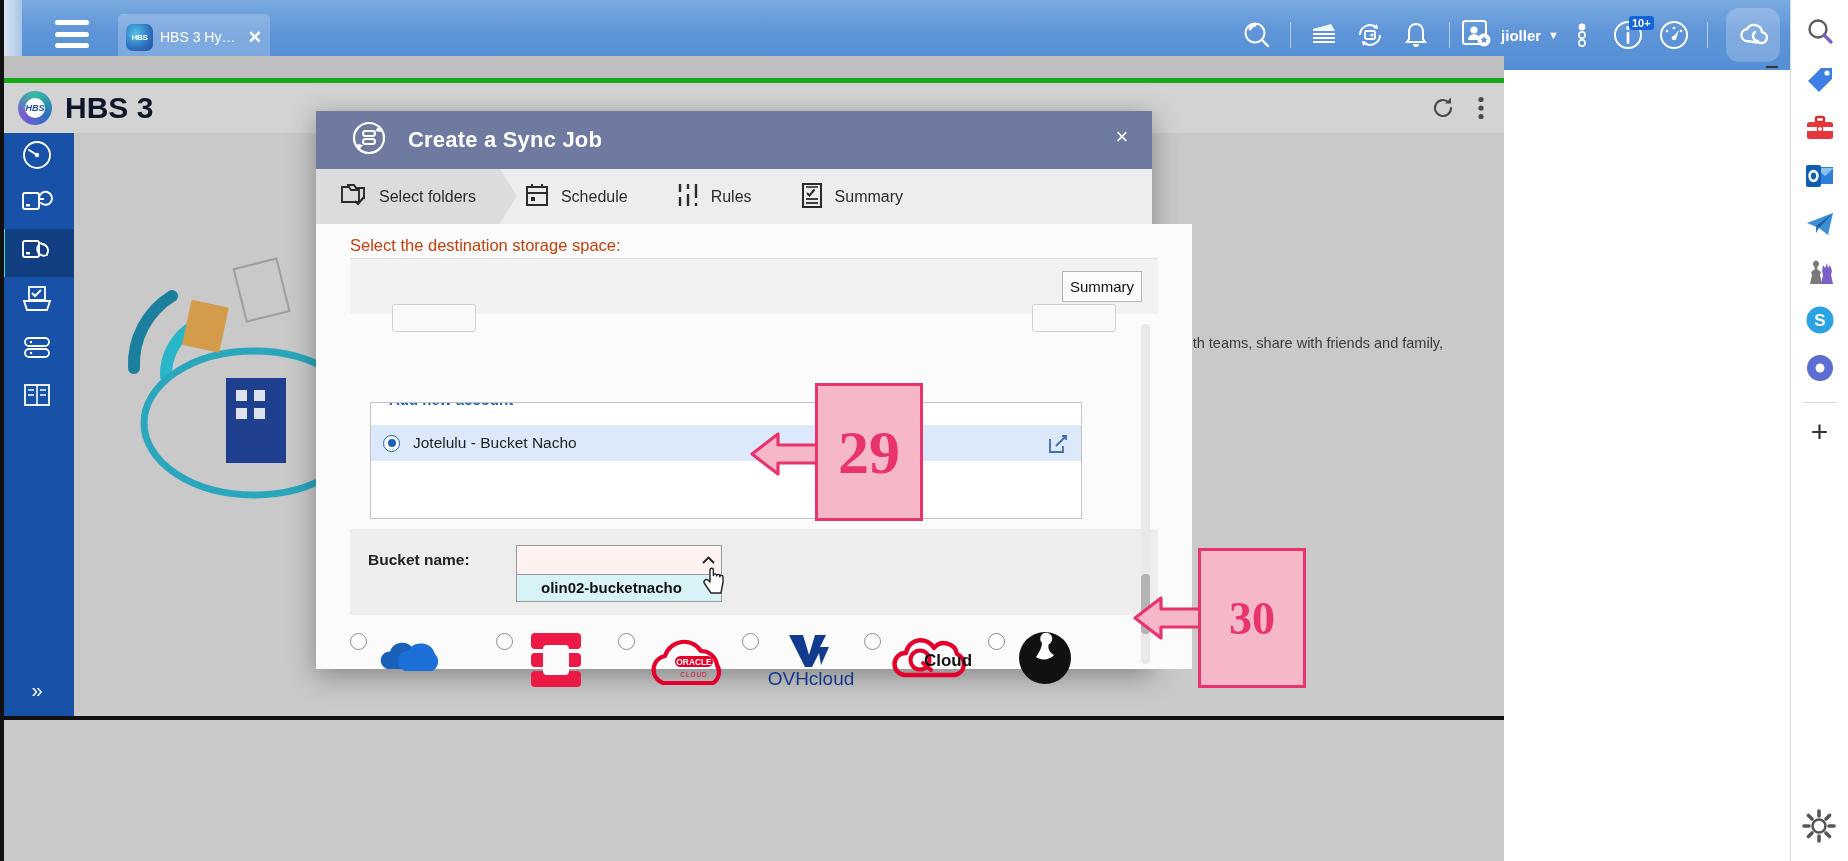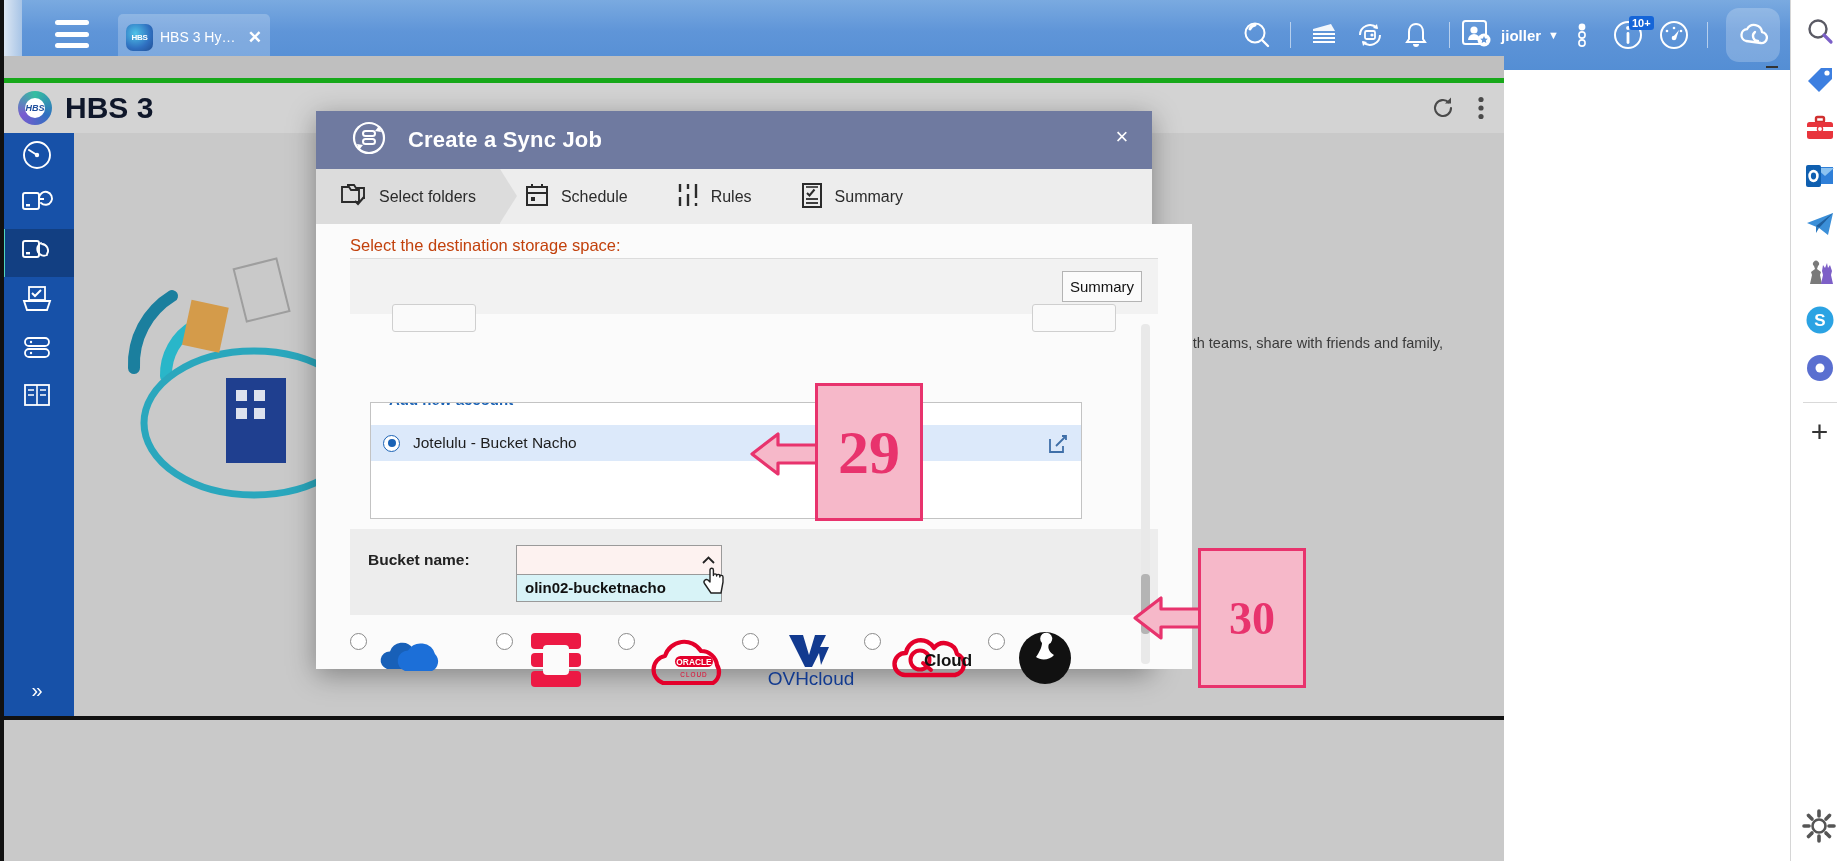--- a/index.html
+++ b/index.html
@@ -194,21 +194,21 @@
     position:absolute; right:1px; top:1px; width:26px;height:28px;
     display:flex;align-items:center;justify-content:center; cursor:pointer;
     background:#fdf2f0;
   }
   .combo-list{
     position:absolute; left:0; top:30px; width:206px; border:1px solid #9a9a9a;
     border-top:none; background:#fff;
   }
   .combo-opt{
     height:26px; background:#d8f3f7; font-size:15px; color:#111;
-    padding-left:8px; line-height:26px; cursor:pointer;
+    padding-left:24px; line-height:26px; cursor:pointer;
   }
   .hand-cursor{ position:absolute; left:186px; top:22px; width:26px;height:30px; }
 
   .providers{
     position:absolute; left:0; top:405px; width:808px; height:85px;
     display:flex; align-items:flex-start;
   }
   .prov{ position:relative; display:flex; align-items:flex-start; }
   .prov .radio{ margin-top:4px; }
   .prov .logo{ display:flex;align-items:center;justify-content:center; }

